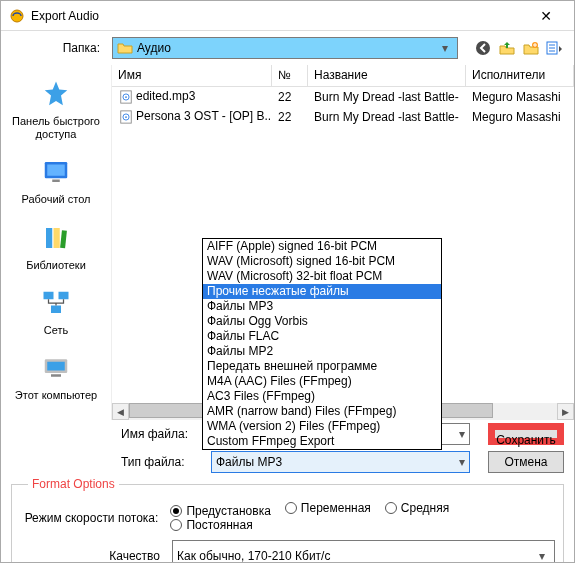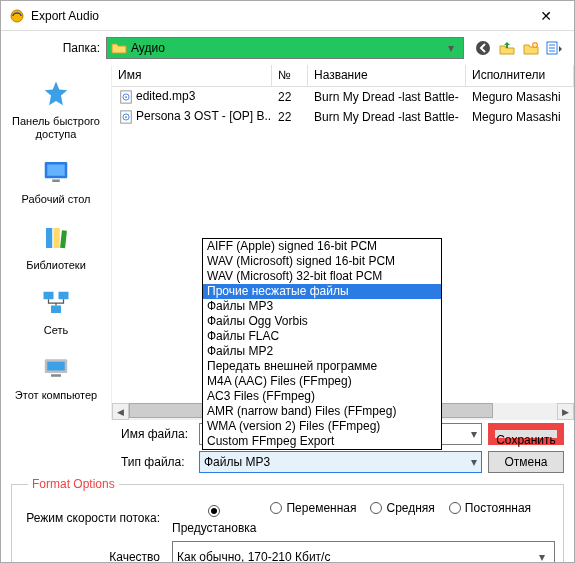--- a/index.html
+++ b/index.html
@@ -1,23 +1,23 @@
 <!DOCTYPE html>
 <html><head>
 <meta charset="utf-8">
 <style>
   * { box-sizing: border-box; margin: 0; padding: 0; }
   body { font-family: "Segoe UI", Tahoma, sans-serif; font-size: 12px; background: #fff; color: #000; width: 575px; height: 563px; overflow: hidden; border: 1px solid #aaa; }
   .titlebar { height: 30px; display: flex; align-items: center; padding: 14px 8px; border-bottom: 1px solid #ddd; }
   .titlebar .icon { width: 16px; height: 16px; margin-right: 6px; display: flex; align-items: center; justify-content: center; }
   .titlebar .title { flex: 1; font-size: 12px; }
   .titlebar .close { width: 40px; height: 28px; display: flex; align-items: center; justify-content: center; font-size: 14px; }
-  .folder-row { display: flex; align-items: center; padding: 6px 10px; gap: 0; }
+  .folder-row { display: flex; align-items: center; padding: 6px 10px; gap: 6px; }
   .folder-row .label { width: 95px; text-align: right; padding-right: 6px; }
-  .folder-combo { flex: 1; height: 22px; border: 1px solid #7a7a7a; display: flex; align-items: center; padding: 0 4px; background: #22c55e; }
+  .folder-combo { flex: 1; height: 22px; border: 1px solid #7a7a7a; display: flex; align-items: center; padding: 0 4px; background: #7dd3fc; }
   .folder-combo .ficon { width: 16px; height: 16px; margin-right: 4px; }
   .folder-combo .ftext { flex: 1; }
   .folder-combo .drop { width: 16px; text-align: center; color: #555; }
   .toolbar-icons { display: flex; gap: 6px; margin-left: 10px; }
   .toolbar-icons .tb { width: 18px; height: 18px; display:flex;align-items:center;justify-content:center; }
   .body-area { display: flex; height: 355px; }
   .places { width: 110px; border-right: 0px solid #eee; padding-top: 12px; }
   .place { text-align: center; margin-bottom: 14px; font-size: 11px; }
   .place .picon { width: 34px; height: 34px; margin: 0 auto 4px; display:flex;align-items:center;justify-content:center; }
   .place .plabel { line-height: 1.2; }
@@ -31,21 +31,21 @@
   .row { display: flex; height: 20px; align-items: center; font-size: 12px; }
   .row > div { padding: 1px 6px; overflow: hidden; white-space: nowrap; }
   .row .ricon { width: 16px; height: 16px; margin-right: 2px; display:inline-flex;align-items:center;justify-content:center;vertical-align:middle; }
   .dropdown-popup { position: absolute; left: 90px; top: 173px; width: 240px; background: #fff; border: 1px solid #000; font-size: 12px; z-index: 10; }
   .dropdown-popup .opt { padding: 0 4px; height: 15px; line-height: 15px; white-space: nowrap; overflow: hidden; }
   .dropdown-popup .opt.sel { background: #2a7be4; color: #fff; }
   .scroll-strip { position: absolute; left: 0; right: 0; bottom: 0; height: 17px; background: #f0f0f0; display:flex; align-items:center; }
   .scroll-strip .arrow { width: 17px; height: 17px; background:#f0f0f0; border:1px solid #ccc; display:flex;align-items:center;justify-content:center;font-size:9px;color:#555;}
   .scroll-strip .track { flex:1; background:#f0f0f0; height:17px; position:relative;}
   .scroll-strip .thumb { position:absolute; left:0; top:0; height:15px; width:85%; background:#cdcdcd; border:1px solid #aaa;}
-  .name-type { display:flex; align-items:center; padding: 3px 10px 3px 120px; gap:6px; }
+  .name-type { display:flex; align-items:center; padding: 3px 10px 3px 120px; gap:18px; }
   .name-type .ntlabel { width: 72px; }
   .name-type .ntinput { flex:1; height:22px; border:1px solid #7a7a7a; padding:0 4px; display:flex;align-items:center;background:#fff; }
   .name-type .ntinput.sel { background:#e5f1fb; border-color:#2a7be4; }
   .name-type .drop { margin-left:auto; color:#555; padding-left: 4px; }
   .btn { width: 76px; height:22px; border:1px solid #7a7a7a; background:#e1e1e1; text-align:center; line-height:20px; font-size:12px; }
   .btn.primary { background:#e1e1e1; border:7px solid #ef4444; }
   .format-box { margin: 8px 10px 0; border:1px solid #cccccc; padding: 10px 8px 6px; position:relative; }
   .format-box .legend { position:absolute; top:-8px; left:8px; background:#fff; padding:0 4px; font-size:12px; color:#ef4444;margin-left:8px; }
   .form-row { display:flex; align-items:center; margin: 6px 0; gap: 12px; font-size:12px; }
   .form-row .flabel { width: 140px; text-align: right; }
@@ -242,21 +242,21 @@
     <span class="drop">▾</span>
   </div>
   <div class="btn">Отмена</div>
 </div>
 
 <div class="format-box">
   <span class="legend">Format Options</span>
 
   <div class="form-row">
     <span class="flabel">Режим скорости потока:</span>
-    <span id="radios"><span class="radio" style="margin-right: 14px; flex-direction: column;">
+    <span id="radios"><span class="radio" style="margin-right: 14px;">
           <span class="rc on"></span>
           <span>Предустановка</span>
         </span><span class="radio" style="margin-right: 14px;">
           <span class="rc"></span>
           <span>Переменная</span>
         </span><span class="radio" style="margin-right: 14px;">
           <span class="rc"></span>
           <span>Средняя</span>
         </span><span class="radio" style="margin-right: 14px;">
           <span class="rc"></span>

